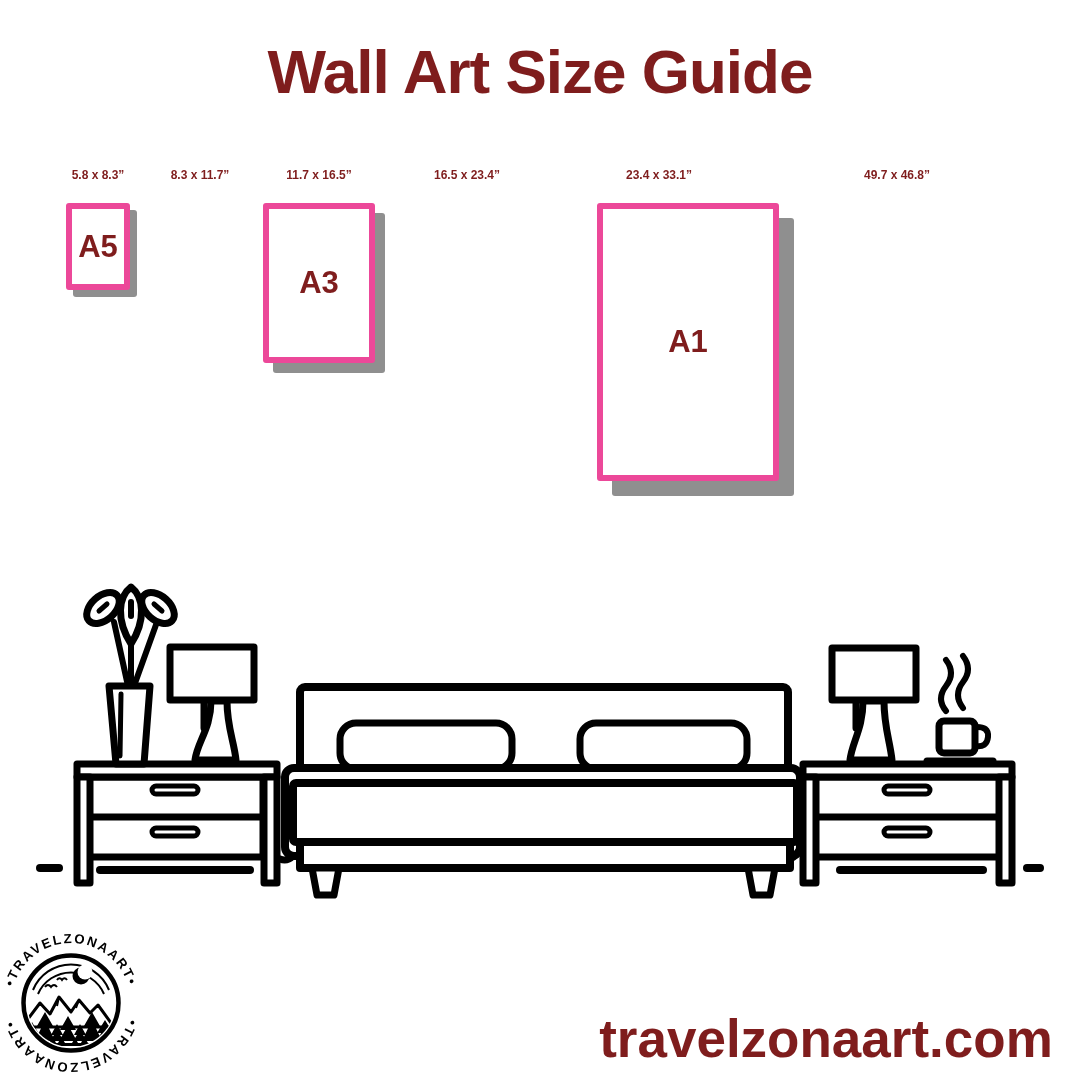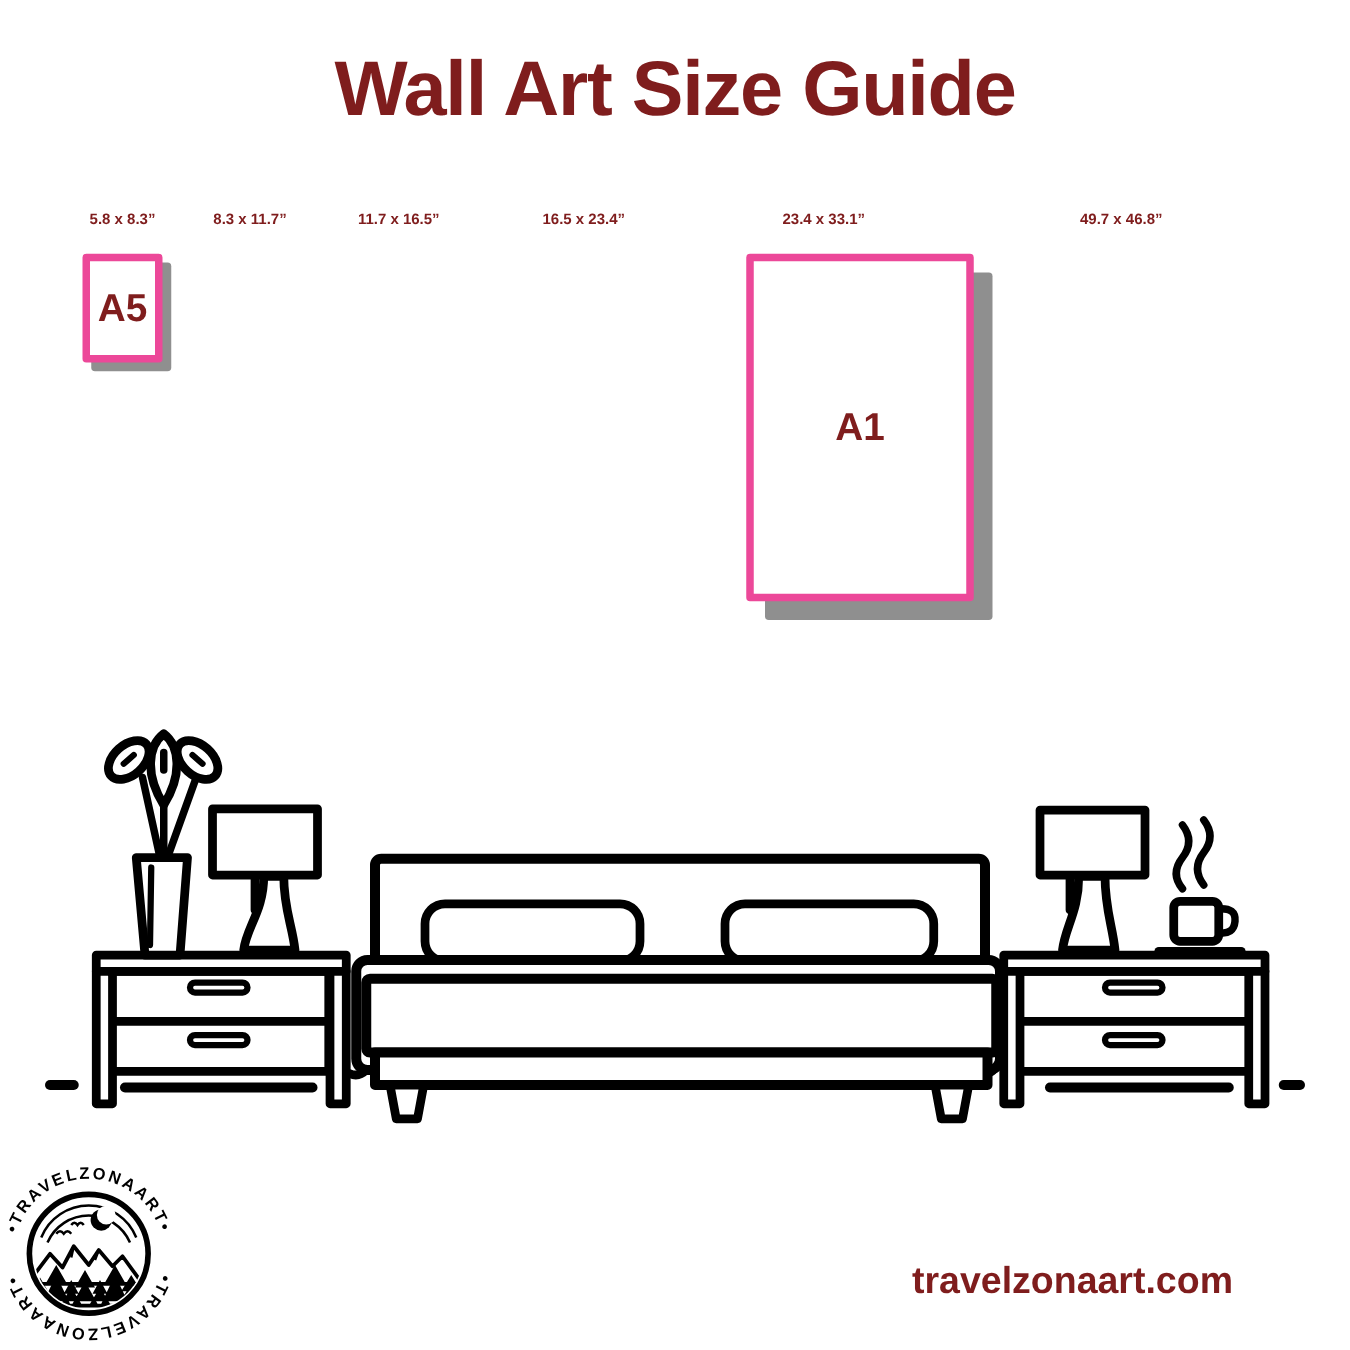--- a/index.html
+++ b/index.html
@@ -13,38 +13,41 @@
              border-radius:3px;display:flex;align-items:center;justify-content:center;
              box-shadow:var(--so) var(--so) 0 0 #8f8f8f;}
   .size-name{font-size:31px;font-weight:700;}
   .scene{position:absolute;left:0;top:580px;}
   .scene *{stroke:#000;stroke-linecap:round;stroke-linejoin:round;fill:none;}
   .scene .wf{fill:#fff;}
   .logo{position:absolute;left:0;top:926px;}
   .badge-text{font-family:"Liberation Sans",sans-serif;font-weight:700;font-size:13.2px;
               letter-spacing:2px;fill:#000;}
   .website{position:absolute;left:826px;top:1008px;transform:translateX(-50%);
-           font-size:30px;font-weight:800;white-space:nowrap;margin-left:32px;}
+           font-size:53px;font-weight:800;white-space:nowrap;}
 </style>
 </head>
 <body>
 
 <div class="canvas">
 
   <div class="title">Wall Art Size Guide</div>
 
   <div class="dim-label" style="left:98px">5.8 x 8.3”</div>
   <div class="dim-label" style="left:200px">8.3 x 11.7”</div>
   <div class="dim-label" style="left:319px">11.7 x 16.5”</div>
   <div class="dim-label" style="left:467px">16.5 x 23.4”</div>
   <div class="dim-label" style="left:659px">23.4 x 33.1”</div>
   <div class="dim-label" style="left:897px">49.7 x 46.8”</div>
 
   <div class="size-card" style="left:66px;top:203px;width:64px;height:87px;--so:7px">
     <span class="size-name">A5</span>
+    </div>
+  <div class="size-card" style="left:263px;top:203px;width:112px;height:160px;--so:10px">
+    <span class="size-name">A3</span>
     </div>
   <div class="size-card" style="left:597px;top:203px;width:182px;height:278px;--so:15px">
     <span class="size-name">A1</span>
     </div>
 
   <svg class="scene" width="1080" height="330" viewBox="0 0 1080 330">
 
     <g>
       <rect x="300" y="107" width="488" height="82" rx="5" class="wf" stroke-width="8"></rect>
       <rect x="340" y="143" width="172" height="46" rx="16" class="wf" stroke-width="7"></rect>

